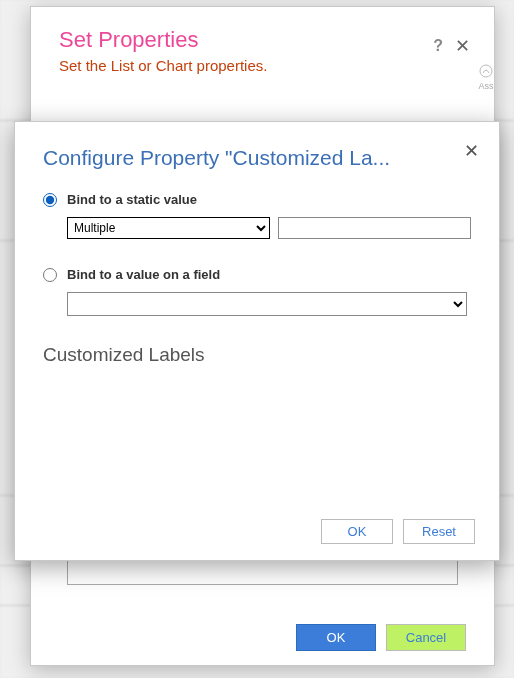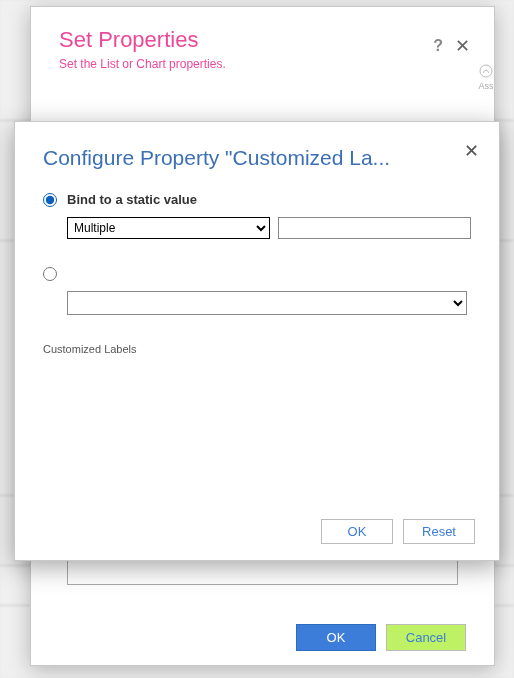--- a/index.html
+++ b/index.html
@@ -44,22 +44,22 @@
     .outer-header {
       padding: 20px 28px 8px 28px;
       position: relative;
     }
     .outer-title {
       color: #ec4899;
       font-size: 22px;
       font-weight: 400;
     }
     .outer-subtitle {
-      color: #ec4899;
-      font-size: 12px;
+      color: #c2410c;
+      font-size: 15px;
       margin-top: 4px;
     }
     .outer-header-icons {
       position: absolute;
       top: 28px;
       right: 24px;
       display: flex;
       gap: 12px;
       align-items: center;
     }
@@ -194,21 +194,21 @@
     select.dropdown-wide {
       border: 1px solid #888;
       font-size: 12px;
       padding: 2px 4px;
       height: 24px;
       width: 400px;
       background: #fff;
       cursor: pointer;
     }
     .section-label {
-      font-size: 11px;
+      font-size: 19px;
       color: #555;
       margin-top: 4px;
     }
     .inner-footer {
       position: absolute;
       bottom: 16px;
       right: 24px;
       display: flex;
       gap: 10px;
     }
@@ -283,20 +283,21 @@
         <select class="dropdown-thick">
           <option>Multiple</option>
         </select>
         <input type="text" class="text-input" value="" style="">
       </div>
     </div>
 
     <div class="option-group">
       <div class="option-row">
         <input type="radio" name="bindopt" style="">
+        <span class="option-label">Bind to a value on a field</span>
       </div>
       <div class="option-controls single">
         <select class="dropdown-wide">
           <option></option>
         </select>
       </div>
     </div>
 
     <div class="section-label">Customized Labels</div>
 

